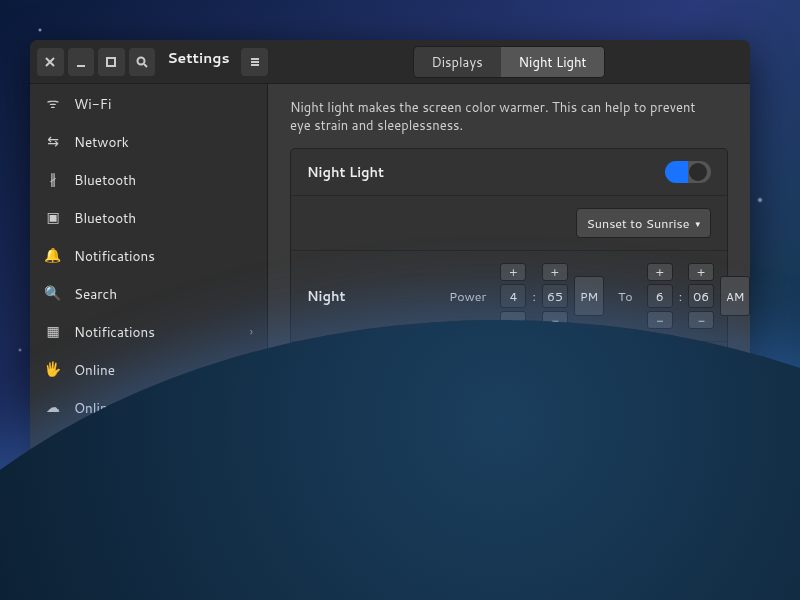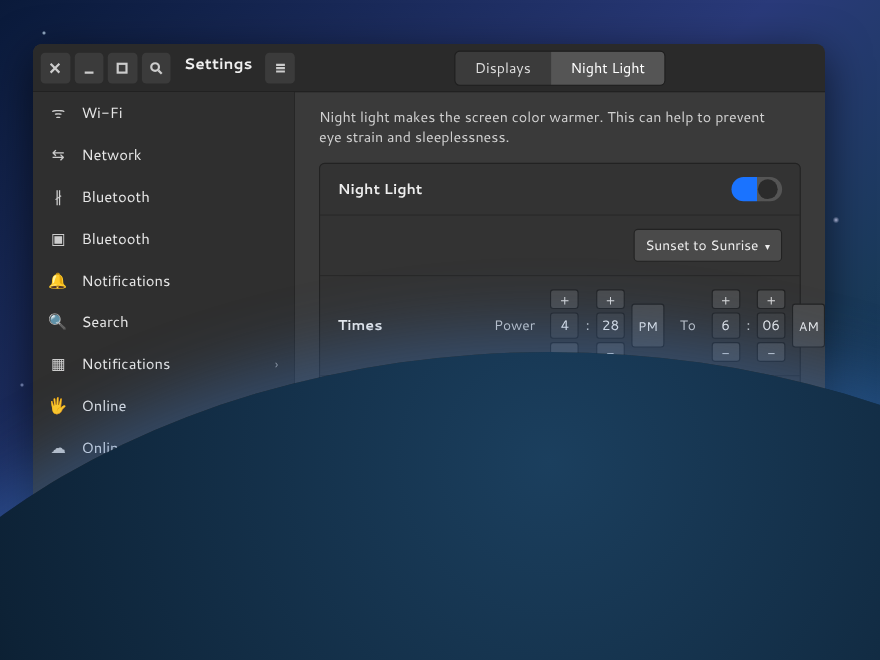--- a/index.html
+++ b/index.html
@@ -261,33 +261,33 @@
         <div class="row">
           <div class="row-rest">
             <div class="dropdown">
               <span>Sunset to Sunrise</span>
               <span class="caret">▾</span>
             </div>
           </div>
         </div>
 
         <div class="row">
-          <div class="row-label">Times</div>
+          <div class="row-label">Night</div>
           <div class="times-wrap">
             <span>Power</span>
             <div class="time-group">
               <div class="spin-col">
                 <div class="spin-btn">+</div>
                 <div class="spin-val">4</div>
                 <div class="spin-btn">−</div>
               </div>
               <span class="colon">:</span>
               <div class="spin-col">
                 <div class="spin-btn">+</div>
-                <div class="spin-val">28</div>
+                <div class="spin-val">65</div>
                 <div class="spin-btn">−</div>
               </div>
               <div class="ampm">PM</div>
             </div>
             <span>To</span>
             <div class="time-group">
               <div class="spin-col">
                 <div class="spin-btn">+</div>
                 <div class="spin-val">6</div>
                 <div class="spin-btn">−</div>

